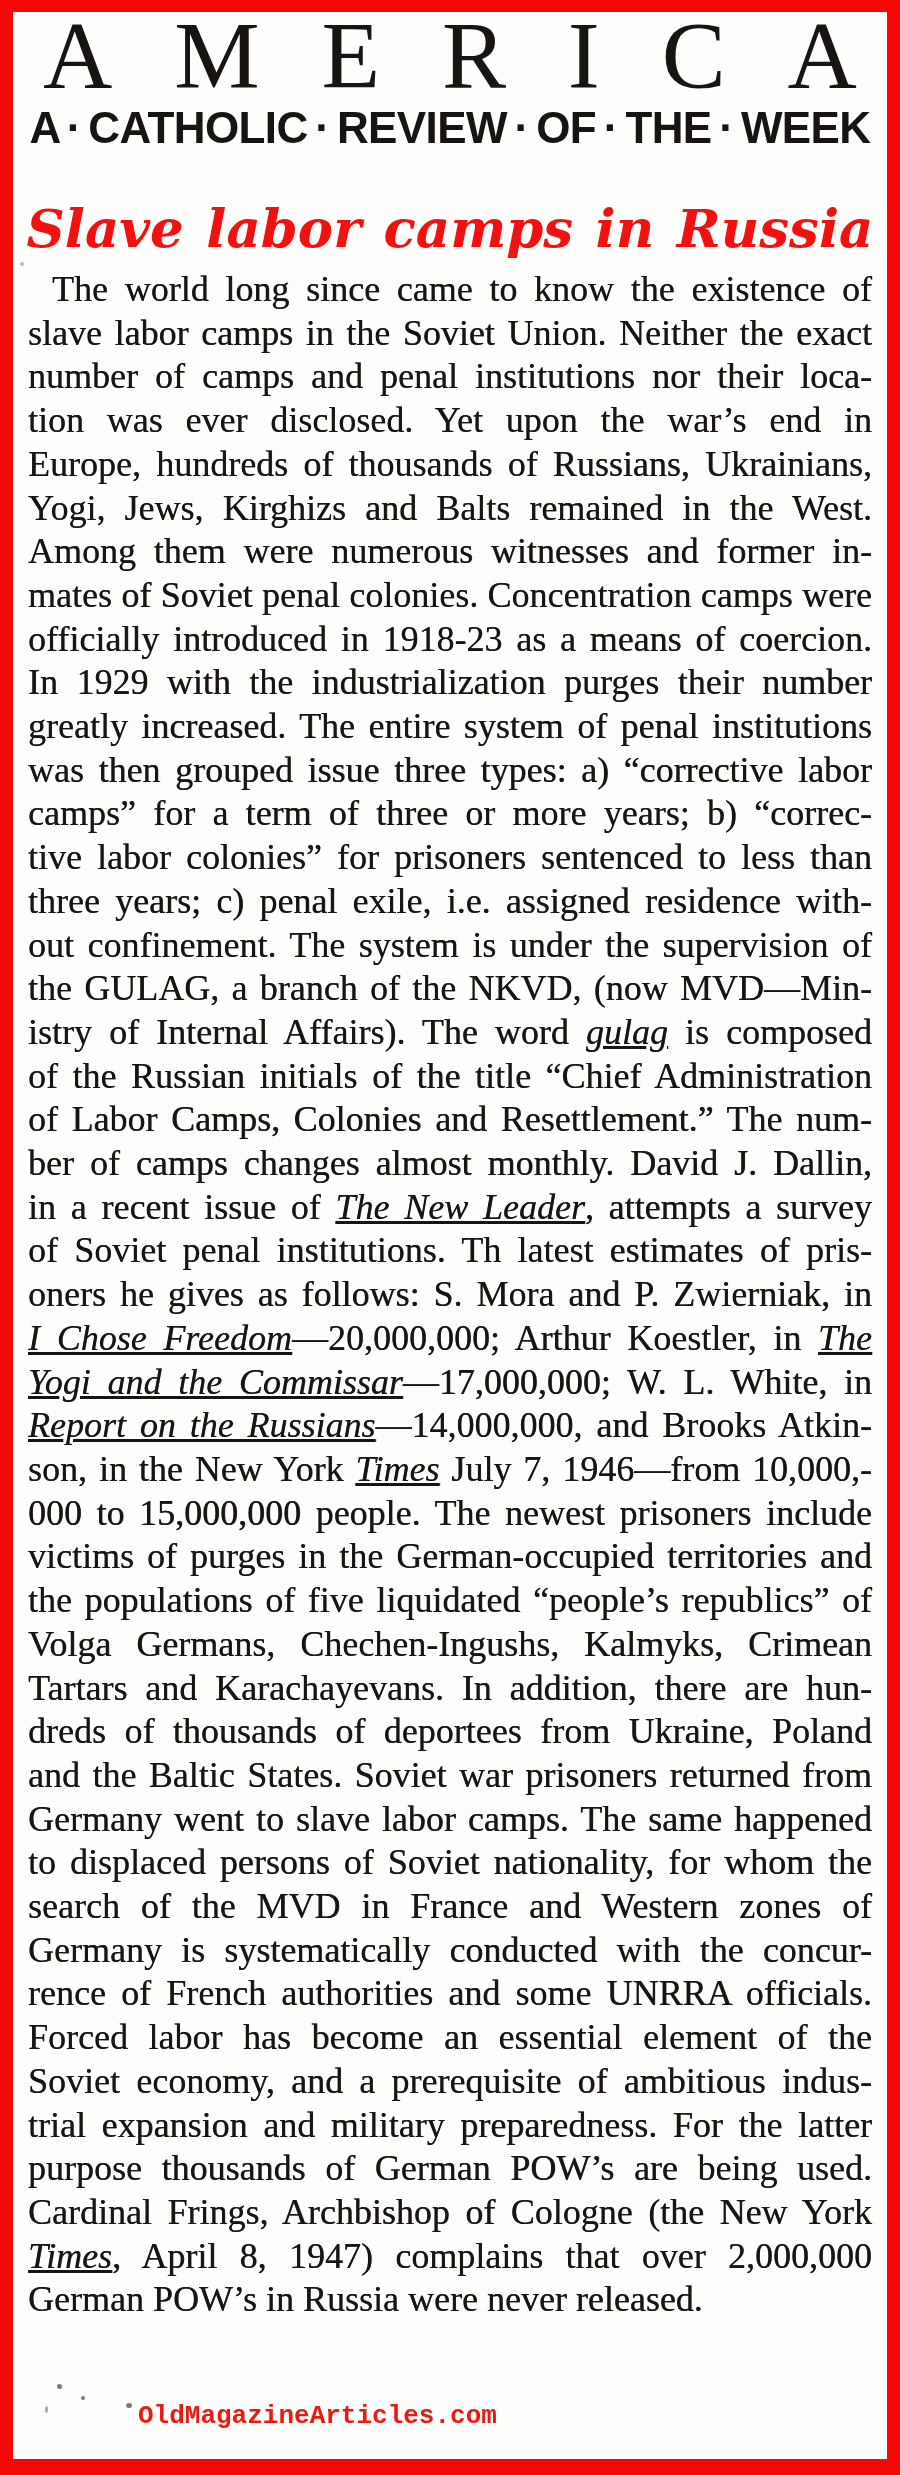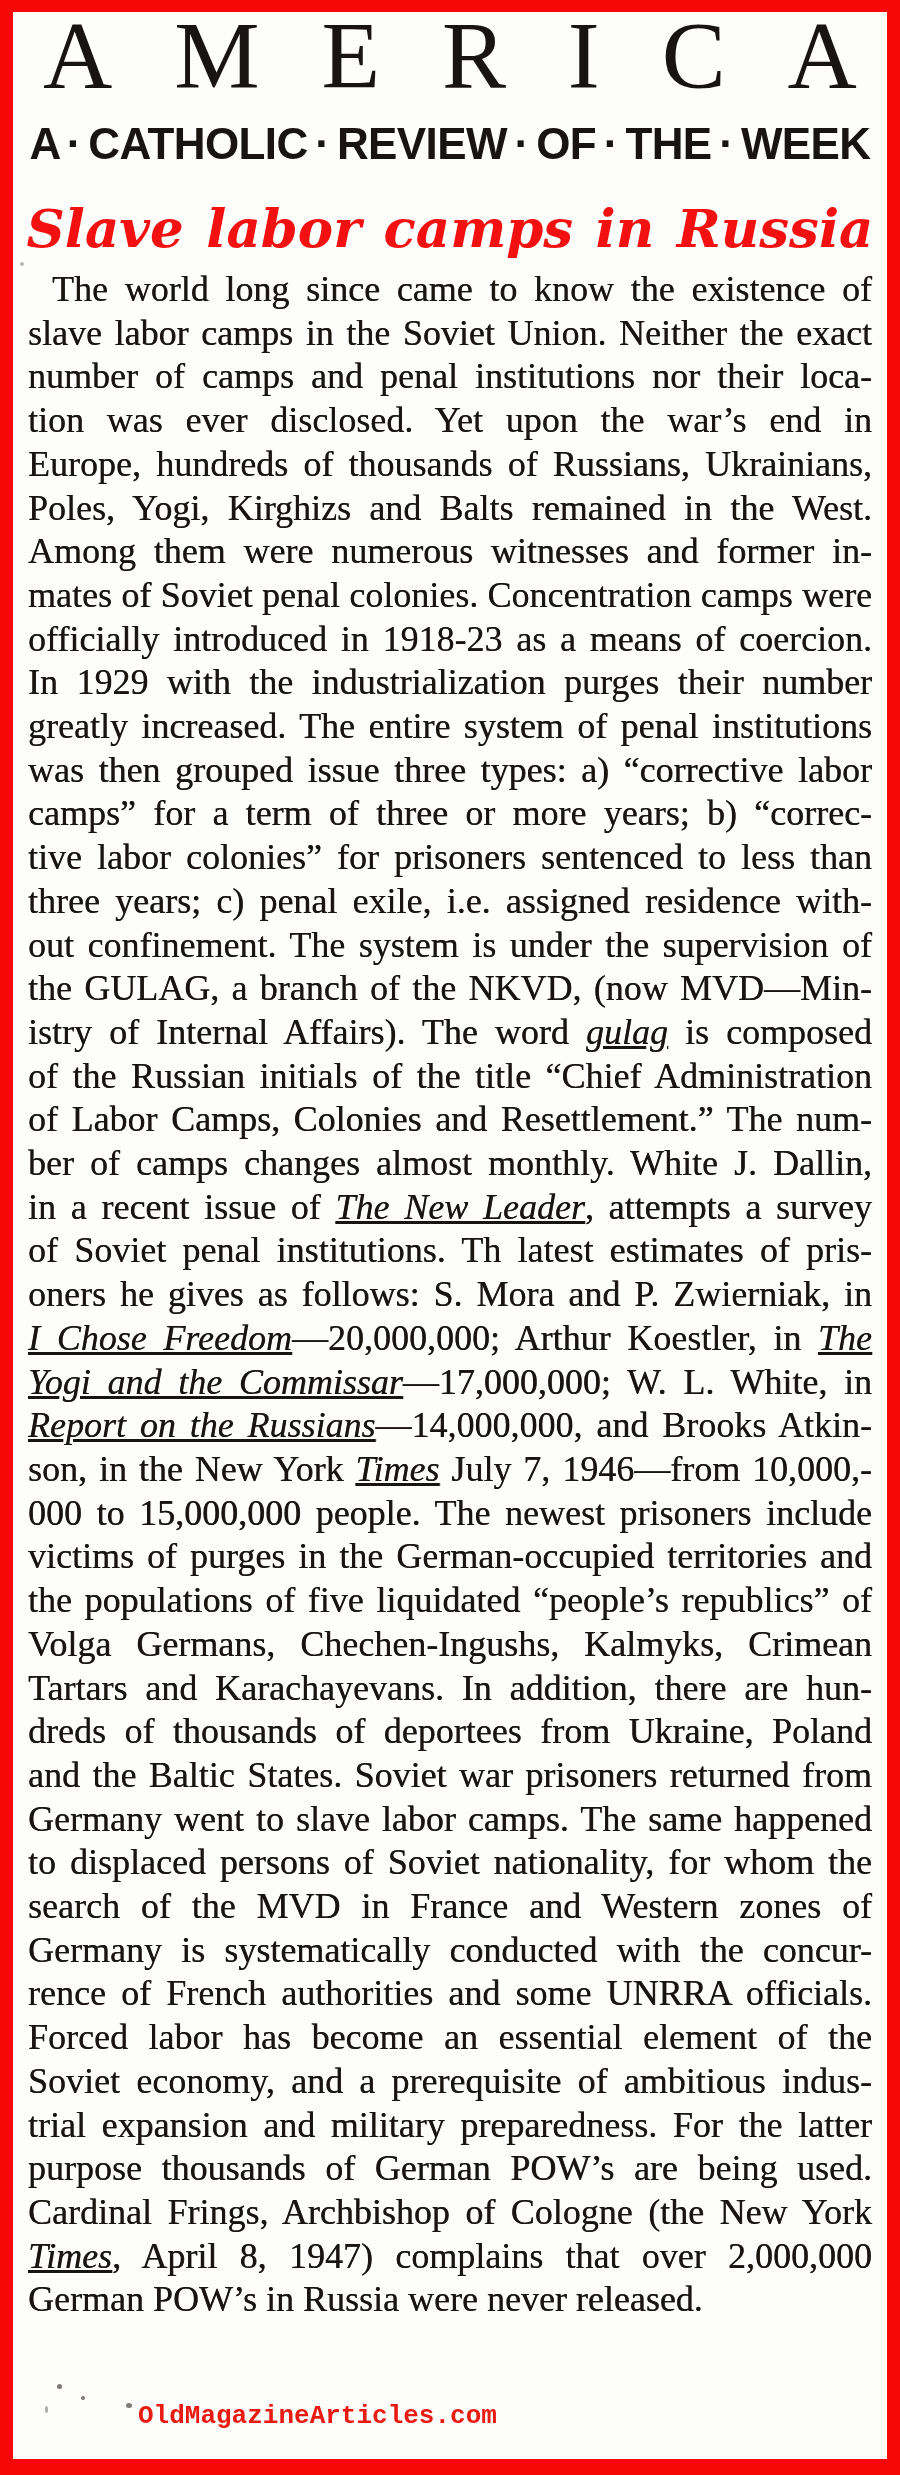--- a/index.html
+++ b/index.html
@@ -35,21 +35,20 @@
     top: 106px; left: 12px; right: 12px;
     text-align: center;
     font-family: "Liberation Sans", sans-serif;
     font-weight: bold;
     font-size: 44px;
     line-height: 44px;
     letter-spacing: -0.6px;
     word-spacing: -4px;
     color: var(--ink, #181411);
     white-space: nowrap;
-    margin-top: 16px;
   }
   #issue-date {
     position: absolute;
     top: 150px; left: 263px;
     font-family: "DejaVu Serif", serif;
     font-style: italic;
     font-size: 31px;
     line-height: 40px;
     letter-spacing: 15px;
     color: var(--date-gray, #8c8480);
@@ -122,36 +121,36 @@
 
 
   <div id="article-headline">Slave labor camps in Russia</div>
 
   <div id="article-body">
       <div class="bline indent"><span>The world long since came to know the existence of</span></div>
       <div class="bline"><span>slave labor camps in the Soviet Union. Neither the exact</span></div>
       <div class="bline"><span>number of camps and penal institutions nor their loca-</span></div>
       <div class="bline"><span>tion was ever disclosed. Yet upon the war’s end in</span></div>
       <div class="bline"><span>Europe, hundreds of thousands of Russians, Ukrainians,</span></div>
-      <div class="bline"><span>Poles, Yogi, Kirghizs and Balts remained in the West.</span></div>
+      <div class="bline"><span>Yogi, Jews, Kirghizs and Balts remained in the West.</span></div>
       <div class="bline"><span>Among them were numerous witnesses and former in-</span></div>
       <div class="bline"><span>mates of Soviet penal colonies. Concentration camps were</span></div>
       <div class="bline"><span>officially introduced in 1918-23 as a means of coercion.</span></div>
       <div class="bline"><span>In 1929 with the industrialization purges their number</span></div>
       <div class="bline"><span>greatly increased. The entire system of penal institutions</span></div>
       <div class="bline"><span>was then grouped issue three types: a) “corrective labor</span></div>
       <div class="bline"><span>camps” for a term of three or more years; b) “correc-</span></div>
       <div class="bline"><span>tive labor colonies” for prisoners sentenced to less than</span></div>
       <div class="bline"><span>three years; c) penal exile, i.e. assigned residence with-</span></div>
       <div class="bline"><span>out confinement. The system is under the supervision of</span></div>
       <div class="bline"><span>the GULAG, a branch of the NKVD, (now MVD—Min-</span></div>
       <div class="bline"><span>istry of Internal Affairs). The word </span><i>gulag</i><span> is composed</span></div>
       <div class="bline"><span>of the Russian initials of the title “Chief Administration</span></div>
       <div class="bline"><span>of Labor Camps, Colonies and Resettlement.” The num-</span></div>
-      <div class="bline"><span>ber of camps changes almost monthly. White J. Dallin,</span></div>
+      <div class="bline"><span>ber of camps changes almost monthly. David J. Dallin,</span></div>
       <div class="bline"><span>in a recent issue of </span><i>The New Leader</i><span>, attempts a survey</span></div>
       <div class="bline"><span>of Soviet penal institutions. Th latest estimates of pris-</span></div>
       <div class="bline"><span>oners he gives as follows: S. Mora and P. Zwierniak, in</span></div>
       <div class="bline"><i>I Chose Freedom</i><span>—20,000,000; Arthur Koestler, in </span><i>The</i></div>
       <div class="bline"><i>Yogi and the Commissar</i><span>—17,000,000; W. L. White, in</span></div>
       <div class="bline"><i>Report on the Russians</i><span>—14,000,000, and Brooks Atkin-</span></div>
       <div class="bline"><span>son, in the New York </span><i>Times</i><span> July 7, 1946—from 10,000,-</span></div>
       <div class="bline"><span>000 to 15,000,000 people. The newest prisoners include</span></div>
       <div class="bline"><span>victims of purges in the German-occupied territories and</span></div>
       <div class="bline"><span>the populations of five liquidated “people’s republics” of</span></div>

